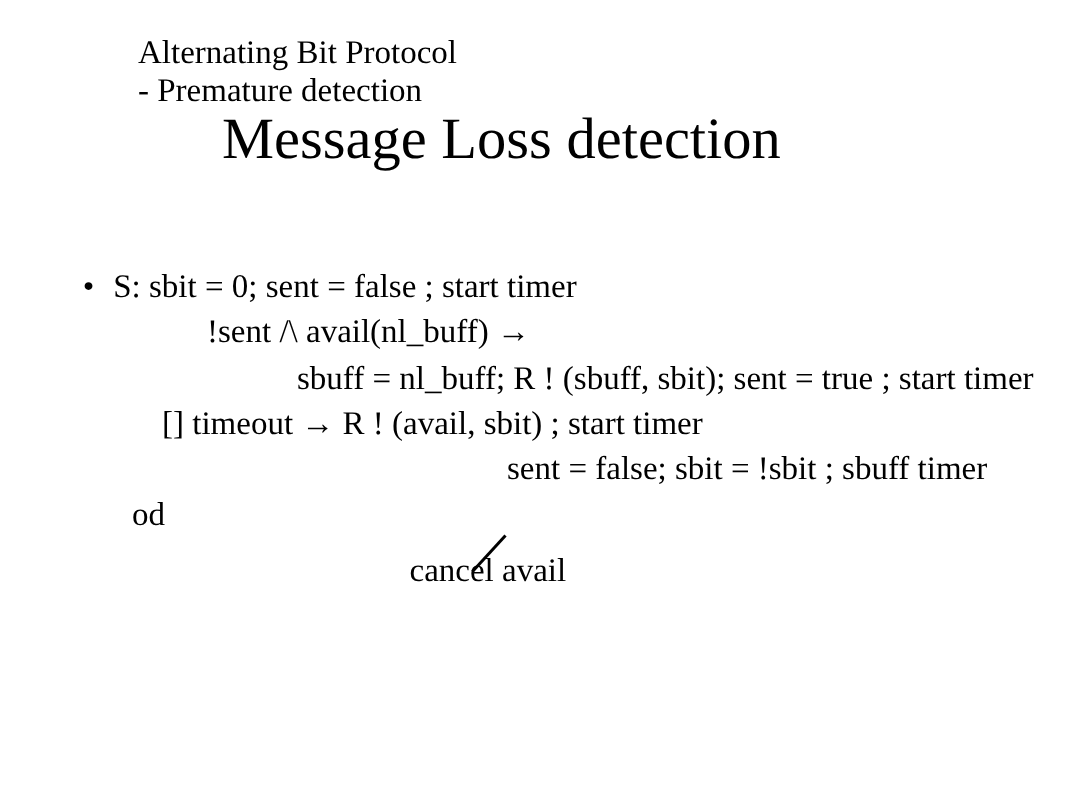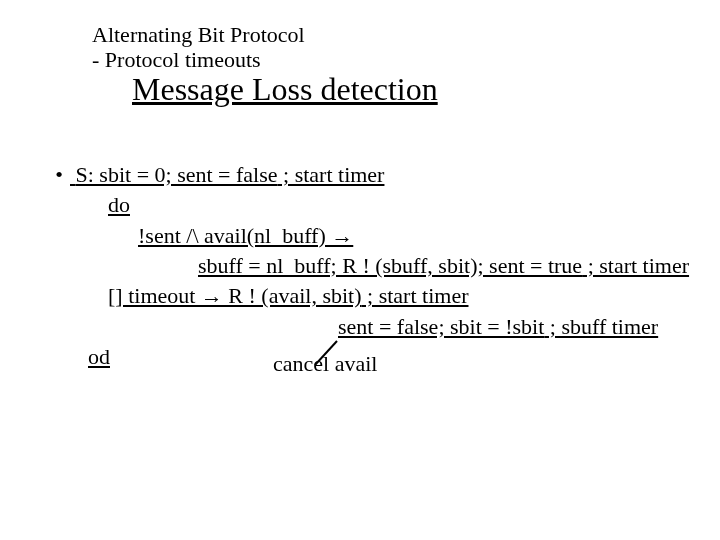--- a/index.html
+++ b/index.html
@@ -19,33 +19,31 @@
   }
   .header-small {
     position: absolute;
     left: 92px;
     top: 22px;
     font-size: 22px;
     line-height: 1.15;
   }
   .title {
     position: absolute;
-    left: 132px;
+    left: 148px;
     top: 72px;
-    font-size: 32px;
+    font-size: 39px;
     line-height: 1.1;
-    text-decoration: underline;
   }
   .body {
     position: absolute;
     left: 48px;
-    top: 160px;
+    top: 176px;
     font-size: 22px;
     line-height: 1.38;
-    text-decoration: underline;
   }
   .body .row { white-space: nowrap; }
   .bullet { display: inline-block; width: 1em; text-align: center; }
   .ind1 { margin-left: 60px; }
   .ind2 { margin-left: 90px; }
   .ind3 { margin-left: 150px; }
   .ind-sent { margin-left: 290px; }
   .ind-od   { margin-left: 40px; }
   .cancel-lower {
     position: absolute;
@@ -62,35 +60,32 @@
     pointer-events: none;
   }
 </style>
 </head>
 <body>
 
 <div class="slide">
 
   <div class="header-small">
     <div>Alternating Bit Protocol</div>
-    <div>- Protocol timeouts</div>
+    <div>- Premature detection</div>
   </div>
 
   <div class="title">Message Loss detection</div>
 
   <div class="body">
 
     <div class="row">
       <span class="bullet">•</span>
       <span>S:  sbit = 0; sent = false</span><span> ; start timer</span>
     </div>
 
-    <div class="row ind1">
-      <span>do</span>
-    </div>
 
     <div class="row ind2">
       <span>!sent /\ avail(nl_buff) →</span>
     </div>
 
     <div class="row ind3">
       <span>sbuff = nl_buff; R ! (sbuff, sbit); sent = true</span><span>  ; start timer</span>
     </div>
 
     <div class="row ind1">

